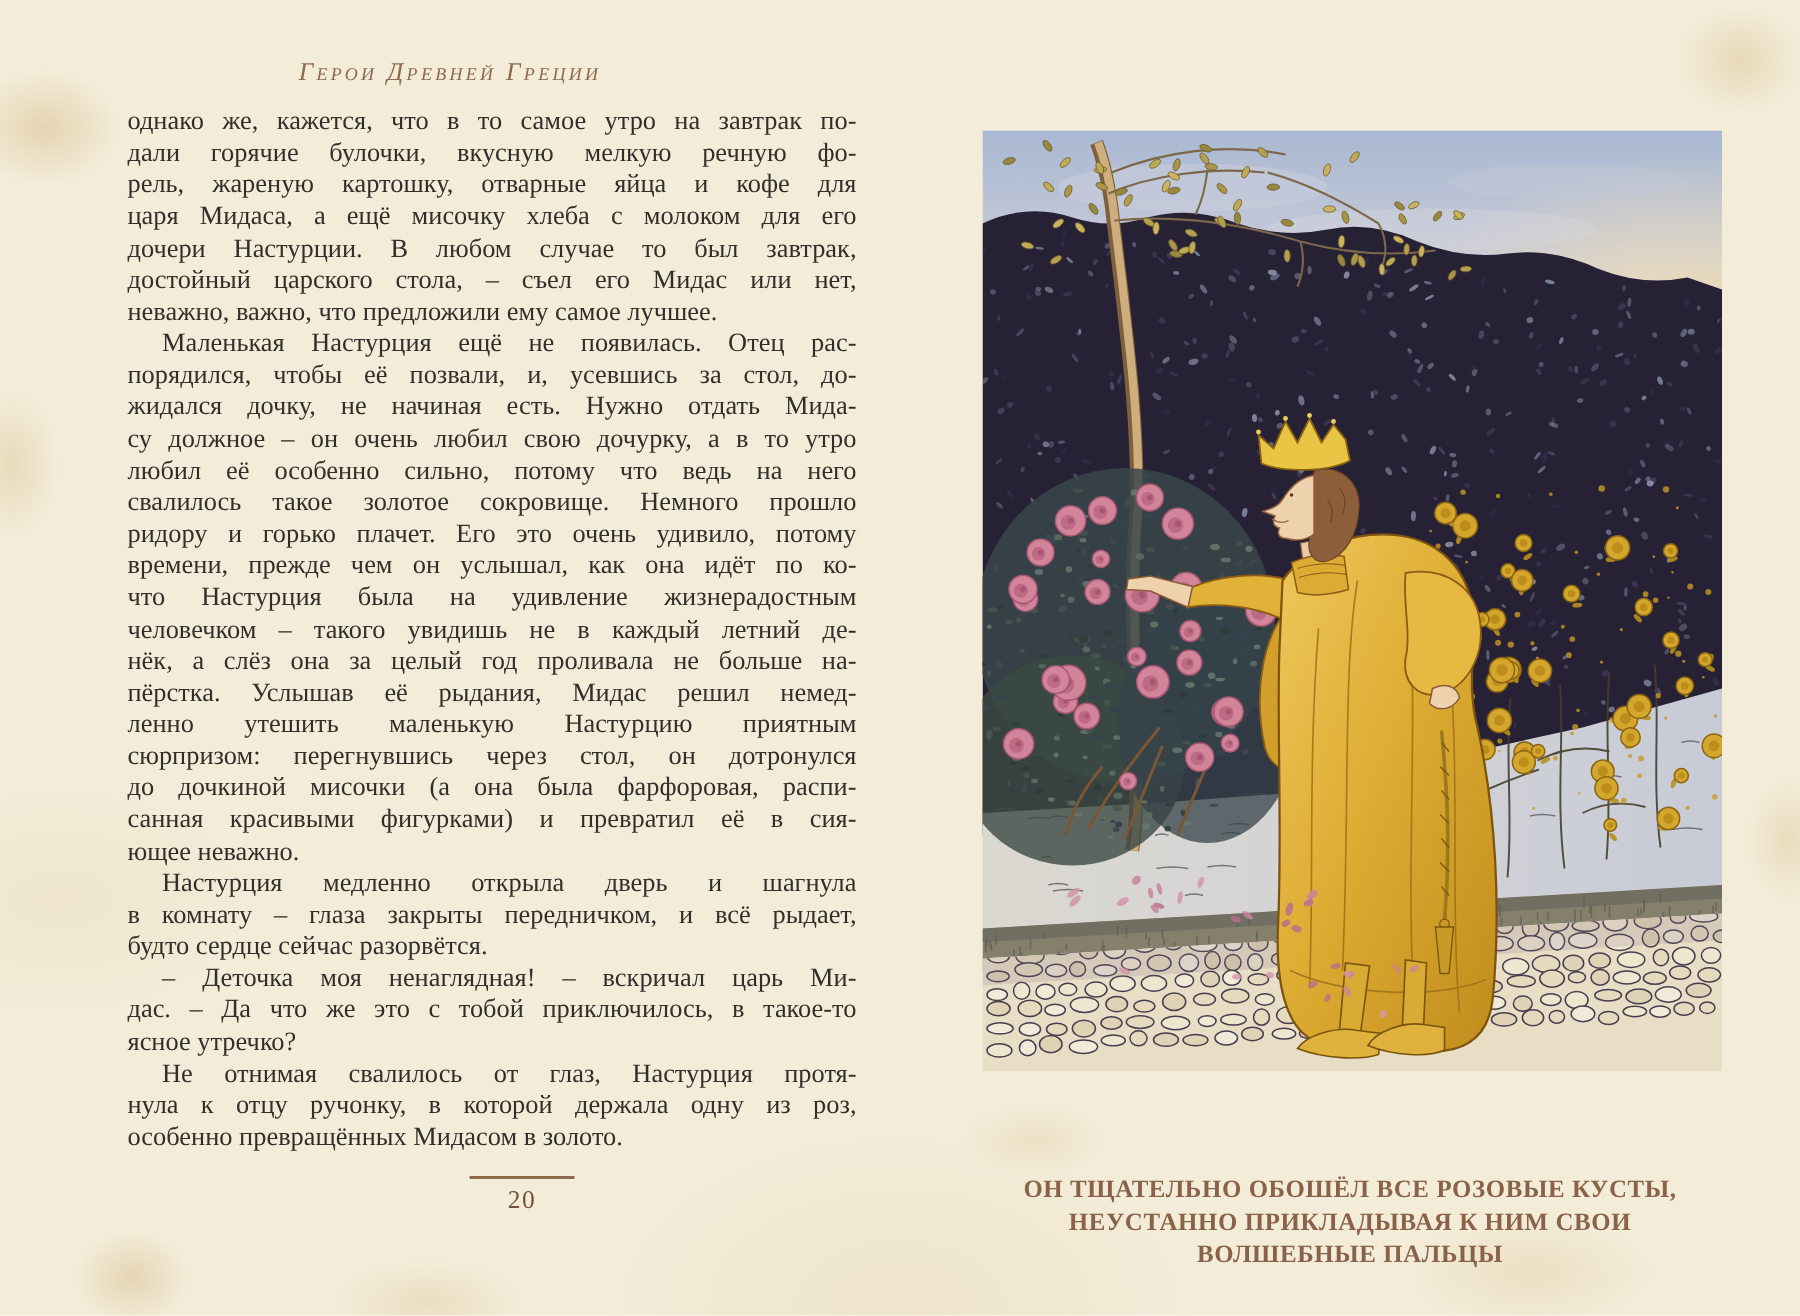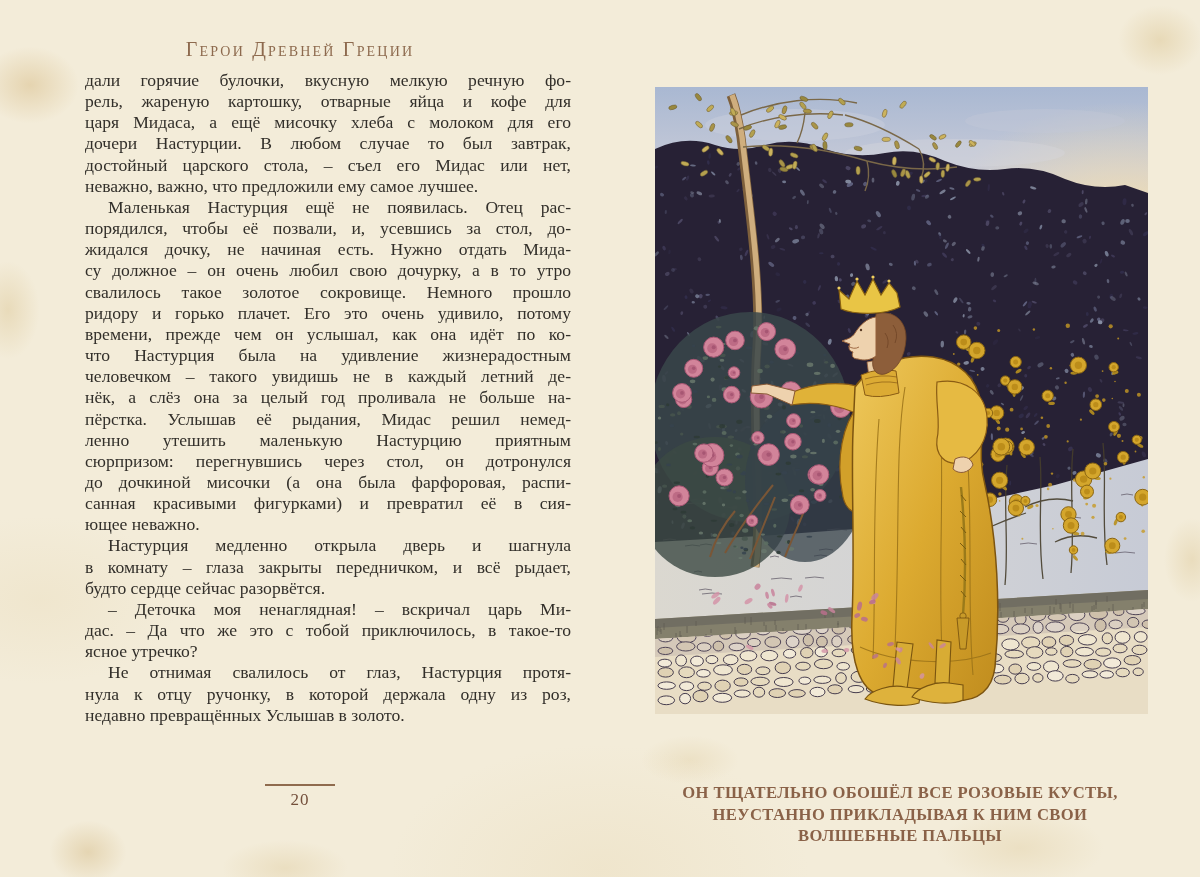--- a/index.html
+++ b/index.html
@@ -17,77 +17,79 @@
       radial-gradient(ellipse 120px 55px at 1020px 848px, rgba(205,174,106,.20), rgba(205,174,106,0) 70%),
       radial-gradient(ellipse 70px 35px at 690px 760px, rgba(205,174,106,.18), rgba(205,174,106,0) 70%),
       radial-gradient(ellipse 300px 180px at 600px 870px, rgba(222,198,146,.18), rgba(222,198,146,0) 70%),
       radial-gradient(ellipse 200px 120px at 40px 600px, rgba(226,206,160,.20), rgba(226,206,160,0) 70%);
   }
   .page{position:absolute;top:0;height:877px;width:600px;}
   .page.left{left:0;}
   .page.right{left:600px;margin-top:12px;}
   .running-head{
     position:absolute;top:38px;left:0;width:600px;text-align:center;
-    font-variant:small-caps;letter-spacing:2.2px;font-size:20px;color:#8d6a4e;
+    font-variant:small-caps;letter-spacing:2.2px;font-size:17px;color:#8d6a4e;font-style:italic;
   }
   .body-text{
     position:absolute;top:70px;left:85px;width:486px;
     font-size:17.6px;line-height:21.15px;color:#322f2a;
   }
   .body-text .line{text-align:justify;text-align-last:justify;white-space:nowrap0;}
   .body-text .line.last{text-align-last:left;}
   .body-text .line.indent{text-indent:23px;}
-  .page-footer{position:absolute;top:784px;left:0;width:600px;text-align:center;}
+  .page-footer{position:absolute;top:784px;left:0;width:600px;text-align:center;padding-left:48px;}
   .footer-rule{width:70px;height:0;border-top:2px solid #8f6b4e;margin:0 auto 4px auto;}
   .page-number{font-size:17px;color:#74503c;letter-spacing:1px;}
   .illustration{position:absolute;left:55px;top:75px;width:493px;height:627px;}
   .caption{
     position:absolute;top:770px;left:30px;width:540px;text-align:center;
     color:#8a6248;font-size:16.6px;line-height:21.5px;font-weight:bold;letter-spacing:.4px;
   }
 </style>
 </head>
 <body>
 
 <div class="spread">
 
   <div class="page left">
     <div class="running-head">Герои Древней Греции</div>
     <div class="body-text">
+        <div class="line">однако же, кажется, что в то самое утро на завтрак по-</div>
         <div class="line">дали горячие булочки, вкусную мелкую речную фо-</div>
         <div class="line">рель, жареную картошку, отварные яйца и кофе для</div>
         <div class="line">царя Мидаса, а ещё мисочку хлеба с молоком для его</div>
         <div class="line">дочери Настурции. В любом случае то был завтрак,</div>
         <div class="line">достойный царского стола, – съел его Мидас или нет,</div>
         <div class="line last">неважно, важно, что предложили ему самое лучшее.</div>
         <div class="line indent">Маленькая Настурция ещё не появилась. Отец рас-</div>
         <div class="line">порядился, чтобы её позвали, и, усевшись за стол, до-</div>
         <div class="line">жидался дочку, не начиная есть. Нужно отдать Мида-</div>
         <div class="line">су должное – он очень любил свою дочурку, а в то утро</div>
+        <div class="line">любил её особенно сильно, потому что ведь на него</div>
         <div class="line">свалилось такое золотое сокровище. Немного прошло</div>
         <div class="line">ридору и горько плачет. Его это очень удивило, потому</div>
         <div class="line">времени, прежде чем он услышал, как она идёт по ко-</div>
         <div class="line">что Настурция была на удивление жизнерадостным</div>
         <div class="line">человечком – такого увидишь не в каждый летний де-</div>
         <div class="line">нёк, а слёз она за целый год проливала не больше на-</div>
         <div class="line">пёрстка. Услышав её рыдания, Мидас решил немед-</div>
         <div class="line">ленно утешить маленькую Настурцию приятным</div>
         <div class="line">сюрпризом: перегнувшись через стол, он дотронулся</div>
         <div class="line">до дочкиной мисочки (а она была фарфоровая, распи-</div>
         <div class="line">санная красивыми фигурками) и превратил её в сия-</div>
         <div class="line last">ющее неважно.</div>
         <div class="line indent">Настурция медленно открыла дверь и шагнула</div>
         <div class="line">в комнату – глаза закрыты передничком, и всё рыдает,</div>
         <div class="line last">будто сердце сейчас разорвётся.</div>
         <div class="line indent">– Деточка моя ненаглядная! – вскричал царь Ми-</div>
         <div class="line">дас. – Да что же это с тобой приключилось, в такое-то</div>
         <div class="line last">ясное утречко?</div>
         <div class="line indent">Не отнимая свалилось от глаз, Настурция протя-</div>
         <div class="line">нула к отцу ручонку, в которой держала одну из роз,</div>
-        <div class="line last">недавно превращённых Услышав в золото.</div>
+        <div class="line last">особенно превращённых Мидасом в золото.</div>
       </div>
     <div class="page-footer">
       <div class="footer-rule"></div>
       <div class="page-number">20</div>
     </div>
   </div>
 
   <div class="page right">
     <div class="illustration">
       <svg id="illu" width="493" height="627" viewBox="0 0 493 627" xmlns="http://www.w3.org/2000/svg">

